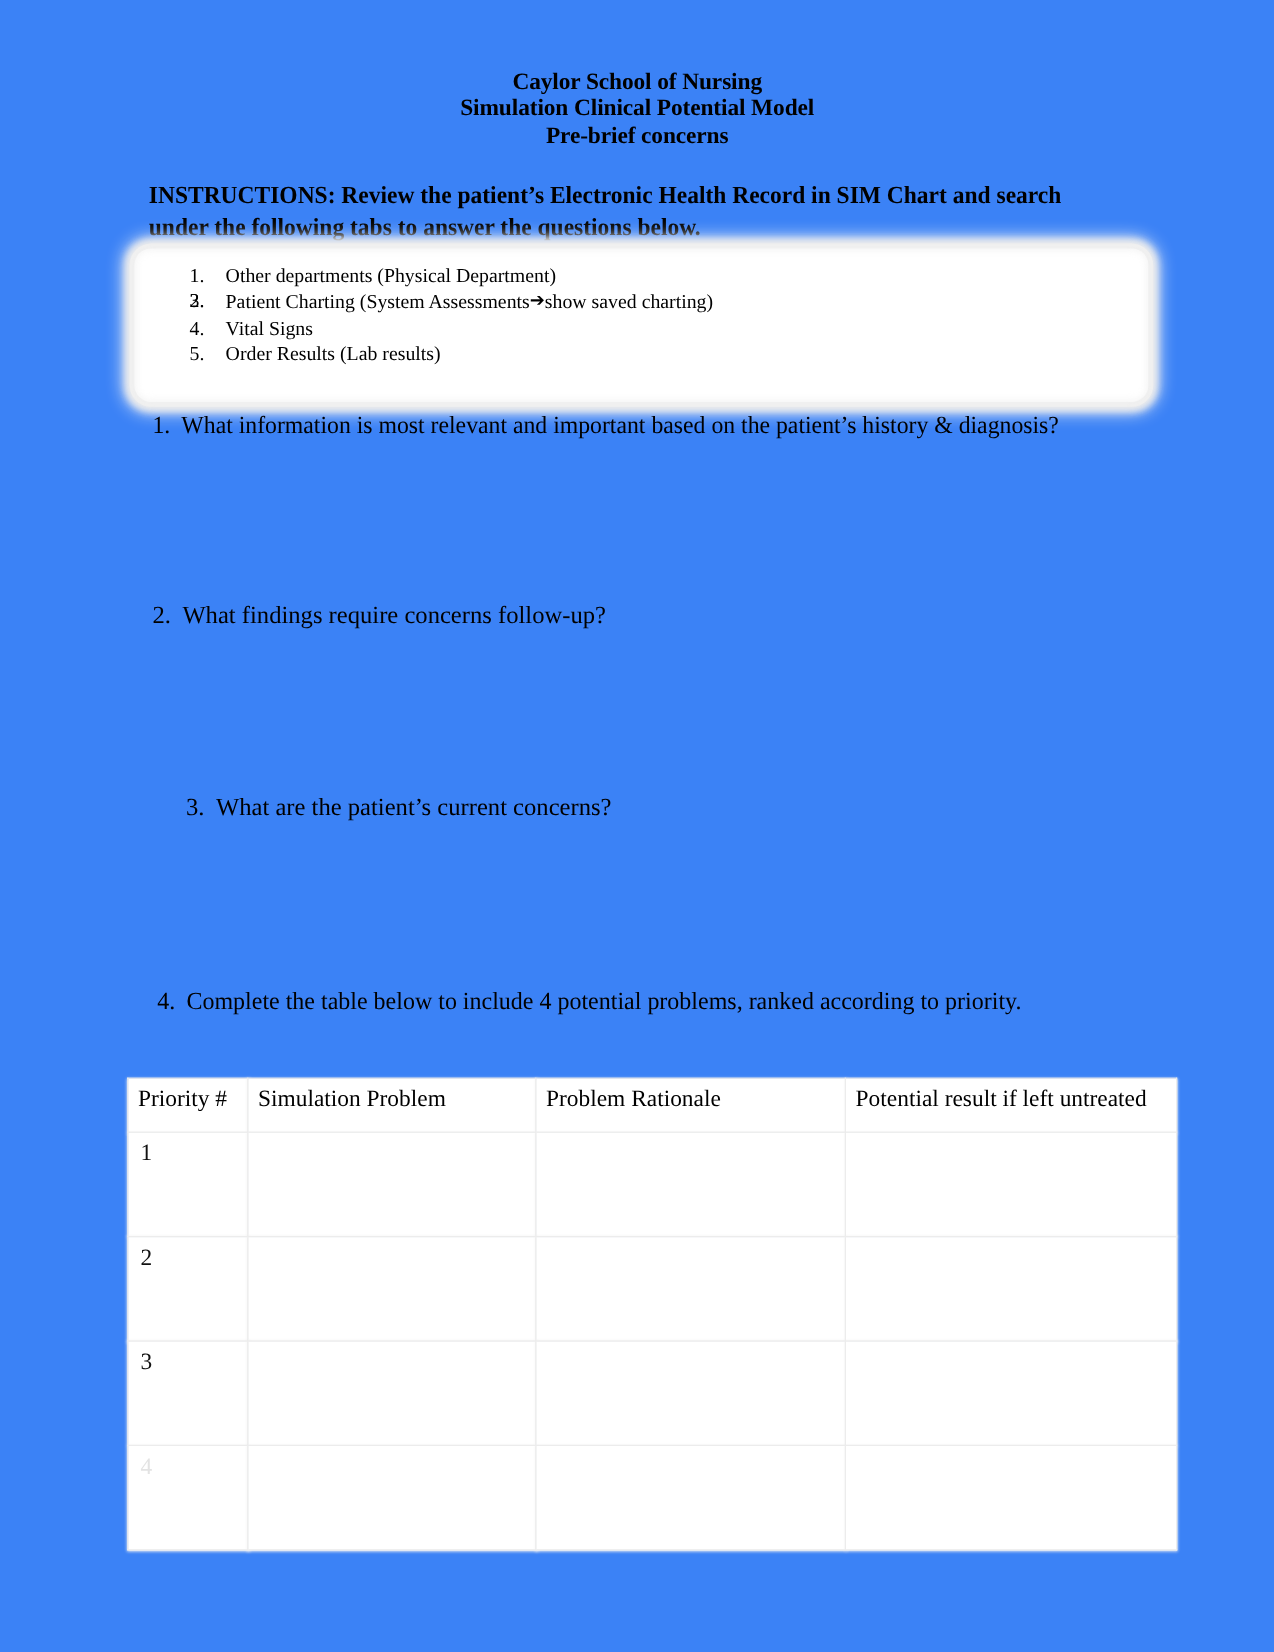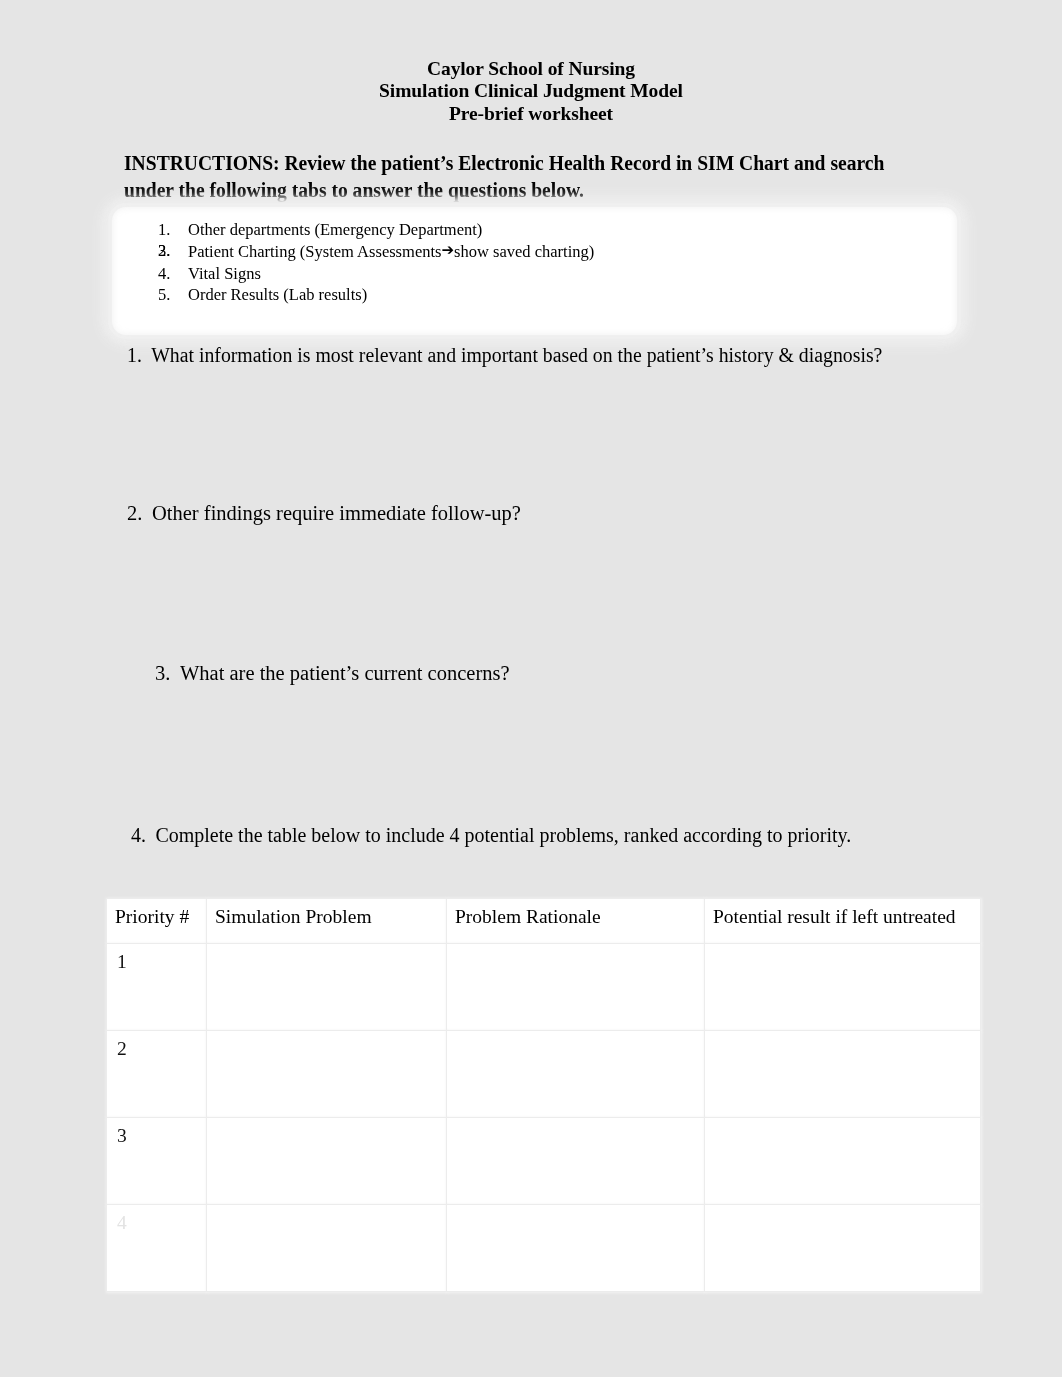--- a/index.html
+++ b/index.html
@@ -12,21 +12,21 @@
     height: 1377px;
     position: relative;
     font-family: "Liberation Serif", "DejaVu Serif", serif;
     color: #000000;
     overflow: hidden;
   }
 
   .page {
     position: absolute;
     inset: 0;
-    background: #e5e5e5;
+    background: #3b82f6;
   }
 
   
   .doc-title {
     position: absolute;
     left: 0;
     top: 58px;
     width: 1062px;
     text-align: center;
     font-weight: bold;
@@ -162,51 +162,51 @@
   .prio-table td.rownum.faded { color: #e3e3e3; }
   .th-pad-r { padding-left: 4px; }
 </style>
 </head>
 <body>
 
 <div class="page">
 
   <div class="doc-title">
     <span class="line">Caylor School of Nursing</span>
-    <span class="line">Simulation Clinical Judgment Model</span>
-    <span class="line">Pre-brief worksheet</span>
+    <span class="line">Simulation Clinical Potential Model</span>
+    <span class="line">Pre-brief concerns</span>
   </div>
 
   <div class="instructions">INSTRUCTIONS: Review the patient’s Electronic Health Record in SIM Chart and search under the following tabs to answer the questions below.</div>
 
   <div class="list-box"></div>
 
   <ol class="tab-list">
     <li>
-      <span class="num">1.</span><span>Other departments (Emergency Department)</span>
+      <span class="num">1.</span><span>Other departments (Physical Department)</span>
     </li>
     <li>
       <span class="num">2.</span>
     </li>
     <li>
       <span class="num">3.</span><span>Patient Charting (System Assessments</span><span class="arrow-glyph">➔</span><span>show saved charting)</span>
     </li>
     <li>
       <span class="num">4.</span><span>Vital Signs</span>
     </li>
     <li>
       <span class="num">5.</span><span>Order Results (Lab results)</span>
     </li>
   </ol>
 
   <div class="question q1">
     <span class="qnum">1.</span><span>What information is most relevant and important based on the patient’s history &amp; diagnosis?</span>
   </div>
   <div class="question q2">
-    <span class="qnum">2.</span><span>Other findings require immediate follow-up?</span>
+    <span class="qnum">2.</span><span>What findings require concerns follow-up?</span>
   </div>
   <div class="question q3">
     <span class="qnum">3.</span><span>What are the patient’s current concerns?</span>
   </div>
   <div class="question q4">
     <span class="qnum">4.</span><span>Complete the table below to include 4 potential problems, ranked according to priority.</span>
   </div>
 
   <div class="table-wrap">
     <table class="prio-table">

